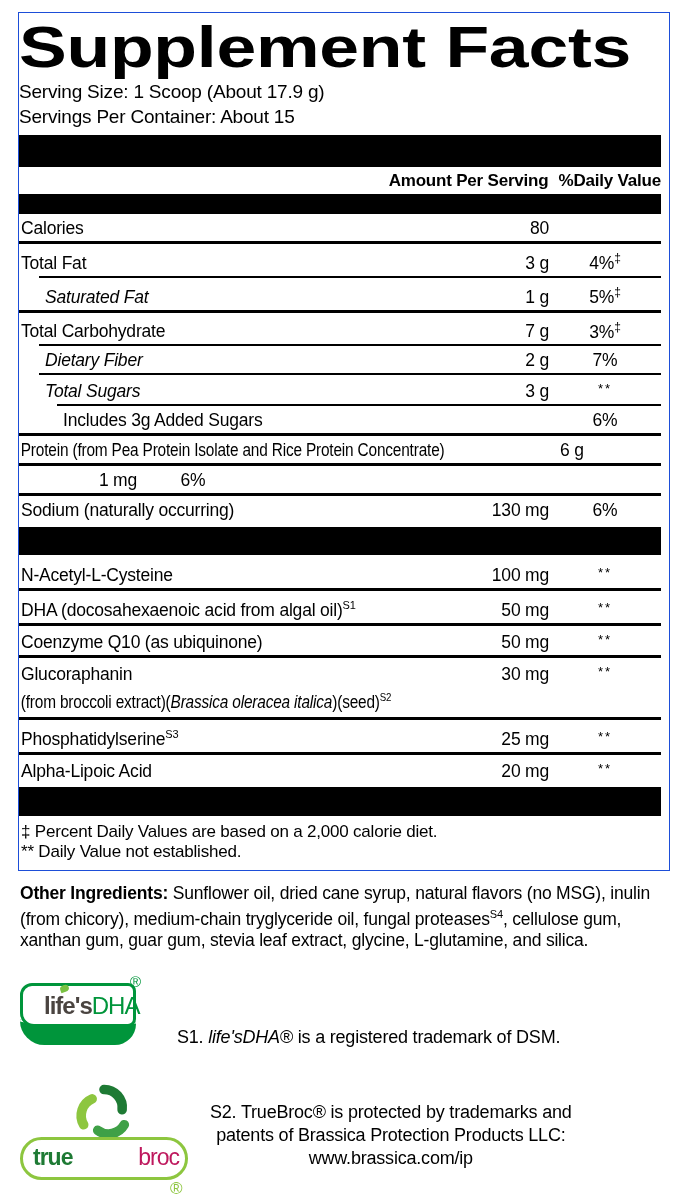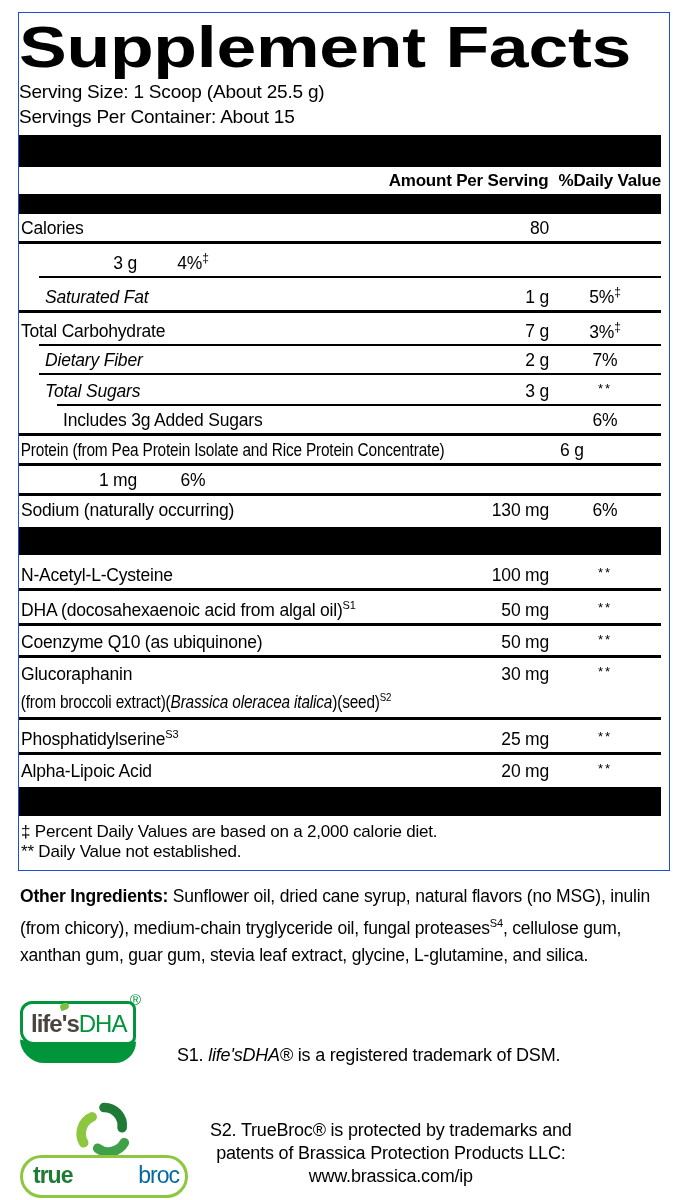--- a/index.html
+++ b/index.html
@@ -30,91 +30,92 @@
   .stars{font-size:13px;vertical-align:4px;letter-spacing:2px;}
   .condense{transform:scaleX(0.88);transform-origin:0 60%;}
   .row2{font-size:17.5px;line-height:20px;padding:0 0 5px 2px;white-space:nowrap;}
   .rule{border-top:2px solid #000;}
   .r3{border-top-width:3px;}
   .ml20{margin-left:20px;}
   .ml38{margin-left:38px;}
   .footnotes{font-size:17px;line-height:20px;padding:2px 0 6px 2px;}
 
   
-  .other{margin:12px 20px 16px 20px;font-size:17.5px;line-height:27px;}
+  .other{margin:12px 20px 16px 20px;font-size:17.5px;line-height:21px;}
   .other b{letter-spacing:-0.2px;}
   sup{font-size:11px;}
 
   
   .tmrow{display:flex;align-items:center;margin-left:20px;margin-right:14px;}
   .note{font-size:18px;line-height:23px;text-align:center;}
 
   
   .dha-wrap{position:relative;width:135px;height:96px;margin-top:16px;flex:none;}
   .dha-box{position:relative;z-index:2;width:96px;border:3px solid #00953b;background:#fff;
            border-radius:12px 8px 8px 14px;padding:6px 6px 4px 8px;
            font-size:24px;white-space:nowrap;}
-  .dha-lifes{color:#4a4440;font-weight:bold;letter-spacing:-1px;}
+  .dha-lifes{color:#4a4440;font-weight:bold;letter-spacing:-1px;margin-left:13px;}
   .dha-dha{color:#00953b;font-weight:normal;letter-spacing:-1px;}
   .dha-leaf{position:absolute;z-index:3;left:40px;top:2px;width:9px;height:7px;
             background:#7ac143;border-radius:70% 70% 70% 0;transform:rotate(-20deg);}
   .dha-r{position:absolute;left:110px;top:-10px;color:#00953b;font-size:15px;}
   .dha-swoosh{position:relative;z-index:1;margin-top:-8px;width:116px;height:26px;
               background:#00953b;border-radius:2px 6px 26px 30px;overflow:hidden;}
   .dha-swoosh:after{content:"";position:absolute;left:-12px;top:-16px;width:150px;height:24px;
               background:#fff;border-radius:50%;}
 
   
   .tb-wrap{position:relative;width:168px;height:124px;flex:none;}
   .tb-swirl{position:absolute;left:52px;top:0;}
   .tb-box{position:absolute;top:56px;left:0;width:146px;border:3px solid #8dc63f;
           border-radius:26px;padding:4px 6px 6px 10px;background:#fff;
           font-size:23px;letter-spacing:-1px;display:flex;justify-content:space-between;}
   .tb-true{color:#1e7a34;font-weight:bold;}
-  .tb-broc{color:#0369a1;}
+  .tb-broc{color:#be185d;}
   .tb-tag{position:absolute;top:120px;left:2px;width:150px;color:#3aaa35;
           font-size:10.5px;font-weight:bold;letter-spacing:-0.3px;white-space:nowrap;}
   .tb-r{position:absolute;left:150px;top:98px;color:#8dc63f;font-size:17px;}
 
   .s1row{margin-top:4px;}
   .s1row .note{margin-left:22px;margin-top:30px;}
   .s2row{margin-top:2px;}
   .s2row .note{margin-left:22px;margin-top:-14px;}
 </style>
 </head>
 <body>
 
 <div class="fs">
 
   <div class="fs-title">
     <svg width="616" height="62">
       <text x="0" y="50" font-family="Liberation Sans, sans-serif" font-weight="bold" font-size="58" textLength="612" lengthAdjust="spacingAndGlyphs">Supplement Facts</text>
     </svg>
   </div>
 
-  <div class="serv">Serving Size: 1 Scoop (About 25.5 g)</div>
+  <div class="serv">Serving Size: 1 Scoop (About 17.9 g)</div>
   <div class="serv">Servings Per Container: About 15</div>
 
   <div class="bar bar-top"></div>
 
   <div class="colhead">
     <span>Amount Per Serving</span>
     <span>%Daily Value</span>
   </div>
 
   <div class="bar bar-thin"></div>
 
   <div class="row">
     <span class="lbl">Calories</span>
     <span class="amt">80</span>
     <span class="dv"></span>
   </div>
   <div class="rule r3"></div>
 
   <div class="row">
+    <span class="lbl">Total Fat</span>
     <span class="amt">3 g</span>
     <span class="dv"><span>4%</span><sup>‡</sup></span>
   </div>
   <div class="rule ml20"></div>
 
   <div class="row">
     <span class="lbl ind1">Saturated Fat</span>
     <span class="amt">1 g</span>
     <span class="dv"><span>5%</span><sup>‡</sup></span>
   </div>

